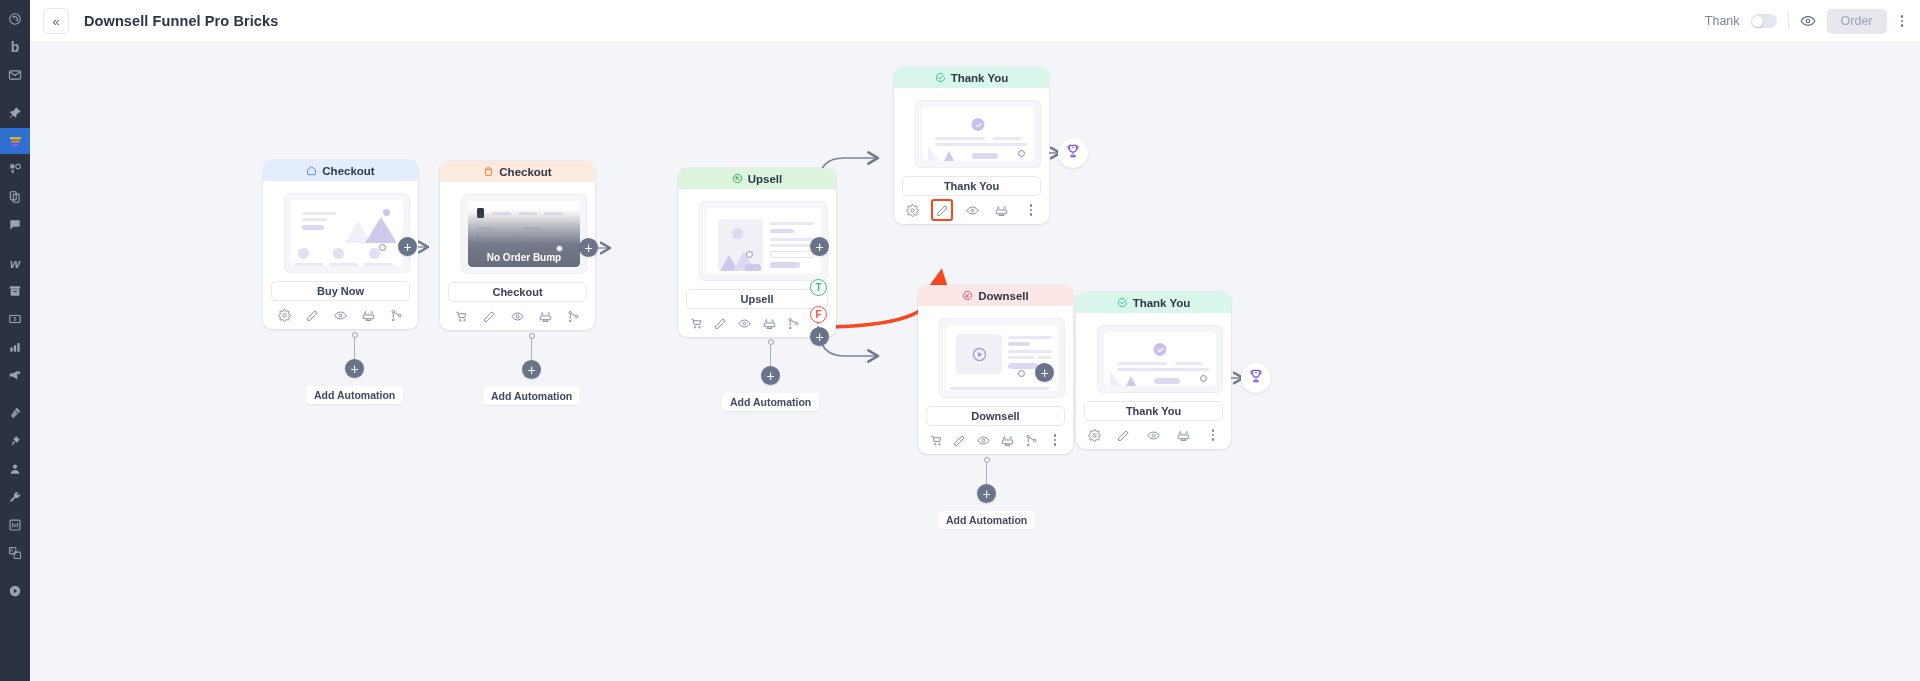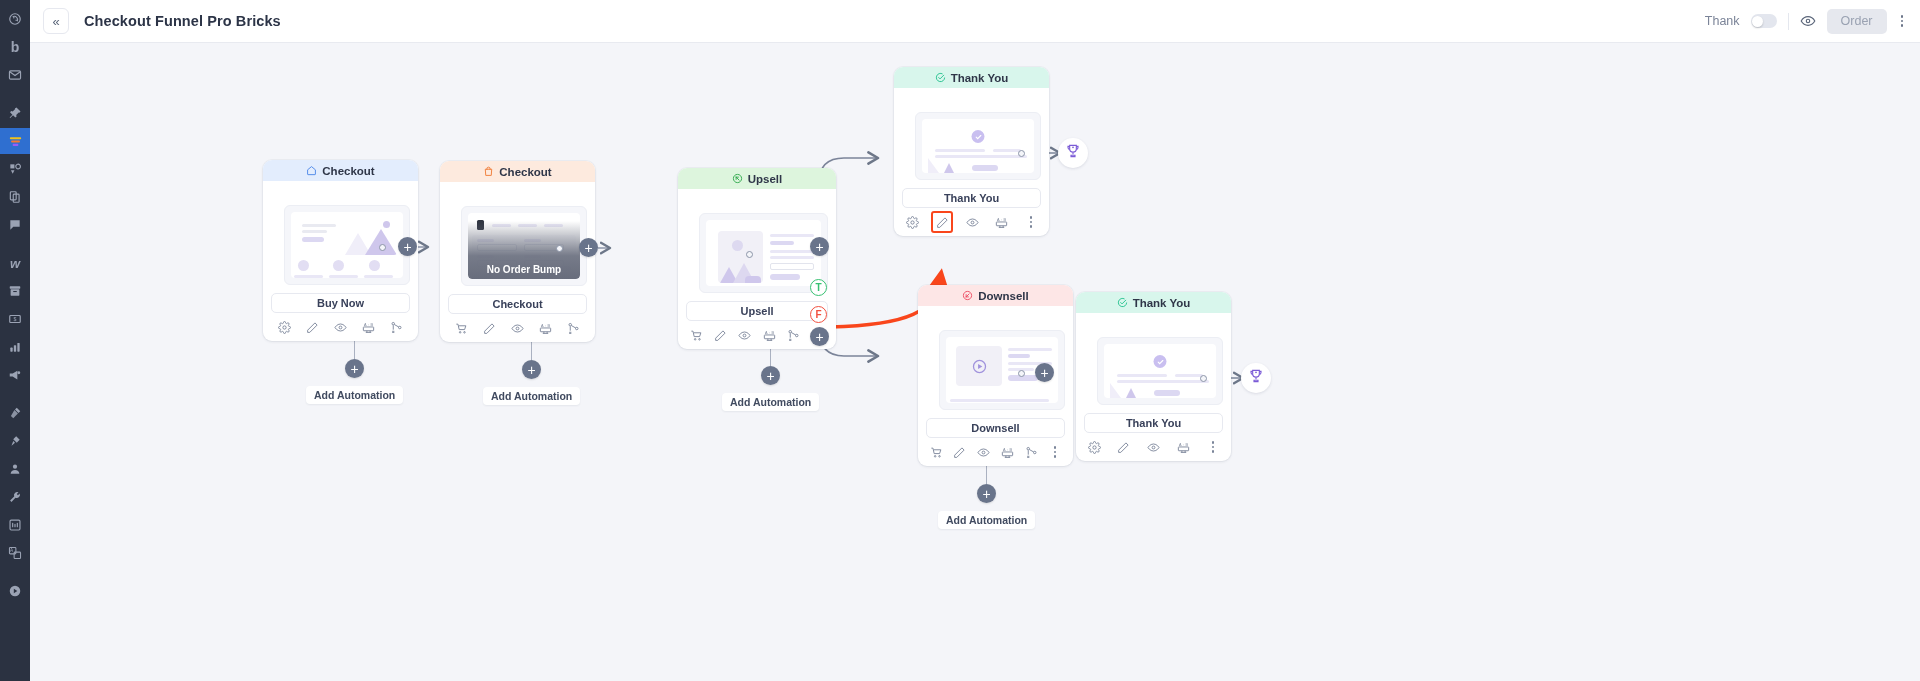--- a/index.html
+++ b/index.html
@@ -104,21 +104,21 @@
     display: flex; align-items: center; justify-content: center; gap: 5px;
     font-size: 11.5px; font-weight: 700; color: #2f3648;
   }
   .node-head .hicon { display:flex; align-items:center; }
   .head-landing  { background: #e3edfd; }
   .head-checkout { background: #fdeade; }
   .head-upsell   { background: #ddf5dd; }
   .head-thankyou { background: #d8f6ec; }
   .head-downsell { background: #fde6e6; }
 
-  .node-body { padding: 24px 8px 0 8px; margin-left: 13px; }
+  .node-body { padding: 12px 8px 0 8px; margin-left: 13px; }
   .preview {
     background: #f5f6fa; border: 1px solid #eceef4; border-radius: 6px;
     padding: 6px; height: 80px;
   }
   .preview-inner {
     background: #fff; border-radius: 4px; width: 100%; height: 100%;
     overflow: hidden; position: relative;
   }
   .bar { background: #dcd8f2; border-radius: 2px; }
   .bar-l { background: #e9e7f6; border-radius: 2px; }
@@ -330,21 +330,21 @@
           <circle cx="12" cy="12" r="9"></circle>
           <path d="M10 8l6 4-6 4z" fill="#2b3241"></path>
         </svg>
     </div>
   </div>
 
   <div id="topbar">
     <div id="collapse-btn">
       <span>«</span>
     </div>
-    <div id="page-title">Checkout Funnel Pro Bricks</div>
+    <div id="page-title">Downsell Funnel Pro Bricks</div>
     <div id="topbar-right">
       <span class="stats-label">Thank</span>
       <div class="toggle">
           <div class="knob"></div>
         </div>
       <div class="divider-v"></div>
       <div class="eye-btn">
         <svg width="16" height="16" viewBox="0 0 24 24" fill="none" stroke="currentColor" stroke-width="1.7">
             <path d="M1.8 12S5.5 5.5 12 5.5 22.2 12 22.2 12 18.5 18.5 12 18.5 1.8 12 1.8 12z"></path>
             <circle cx="12" cy="12" r="2.6"></circle>

